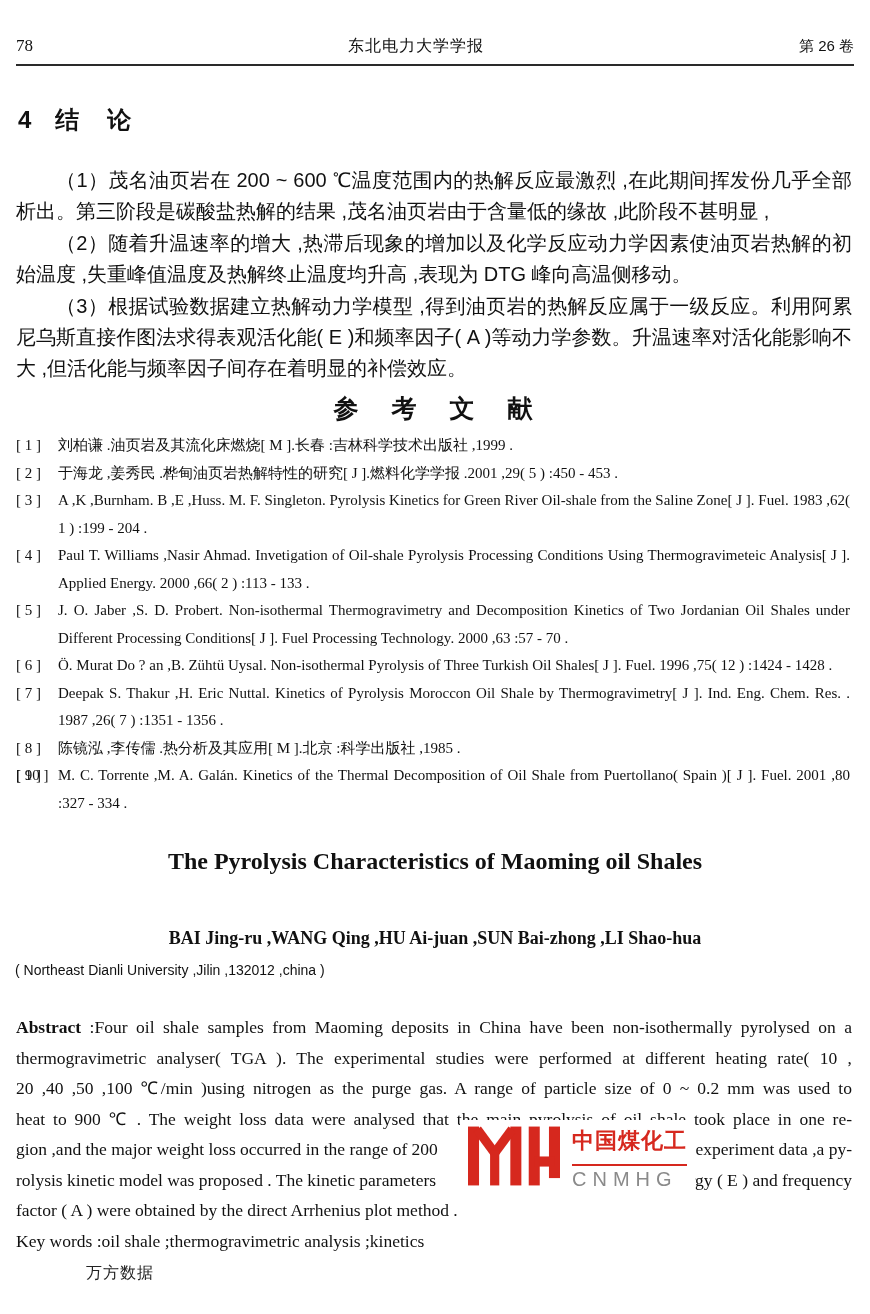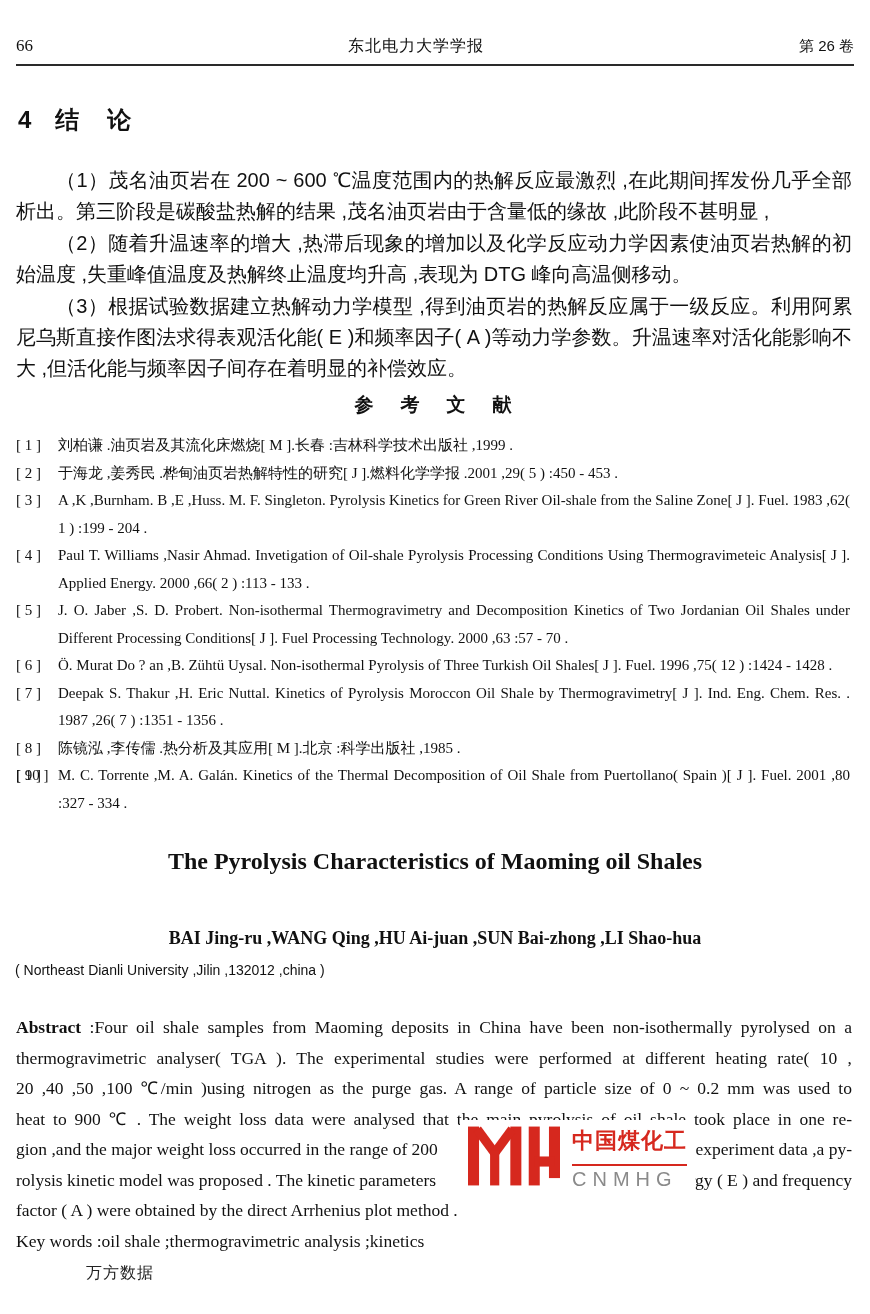--- a/index.html
+++ b/index.html
@@ -35,21 +35,21 @@
     font-size:20px;line-height:31px;
     text-align:justify;
   }
   .para{text-indent:2em;margin:0 0 0 0;}
   #p1{top:165px;}
   #p2{top:228px;}
   #p3{top:291px;}
   
   .refs-title{
     position:absolute;top:392px;left:0;right:0;
-    text-align:center;font-size:19px;font-weight:600;letter-spacing:4px;
+    text-align:center;font-size:25px;font-weight:600;letter-spacing:4px;
   }
   .refs{
     position:absolute;top:432px;left:16px;right:20px;
     font-family:"Liberation Serif",serif;
     font-size:15px;line-height:27.5px;
   }
   .ref{position:relative;padding-left:42px;text-align:justify;}
   .ref .lab{position:absolute;left:0;top:0;white-space:nowrap;}
   
   .en-title{
@@ -110,21 +110,21 @@
     position:absolute;top:1263px;left:86px;
     font-size:16px;letter-spacing:1px;color:#222;
   }
 </style>
 </head>
 <body>
 
 <div class="page">
 
   <div class="runhead">
-    <span class="pageno">66</span>
+    <span class="pageno">78</span>
     <span class="journal">东北电力大学学报</span>
     <span class="volume">第 26 卷</span>
   </div>
   <div class="head-rule"></div>
 
   <div class="sec-title">
     <span class="num">4</span><span>结　论</span>
   </div>
 
   <p class="body-text para" id="p1">（1）茂名油页岩在 200 ~ 600 ℃温度范围内的热解反应最激烈 ,在此期间挥发份几乎全部析出。第三阶段是碳酸盐热解的结果 ,茂名油页岩由于含量低的缘故 ,此阶段不甚明显 ,</p>

